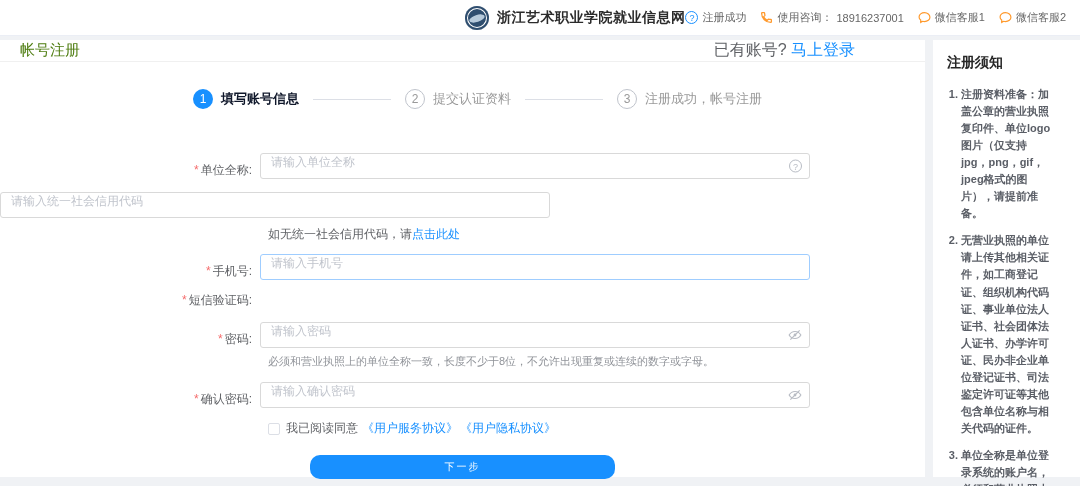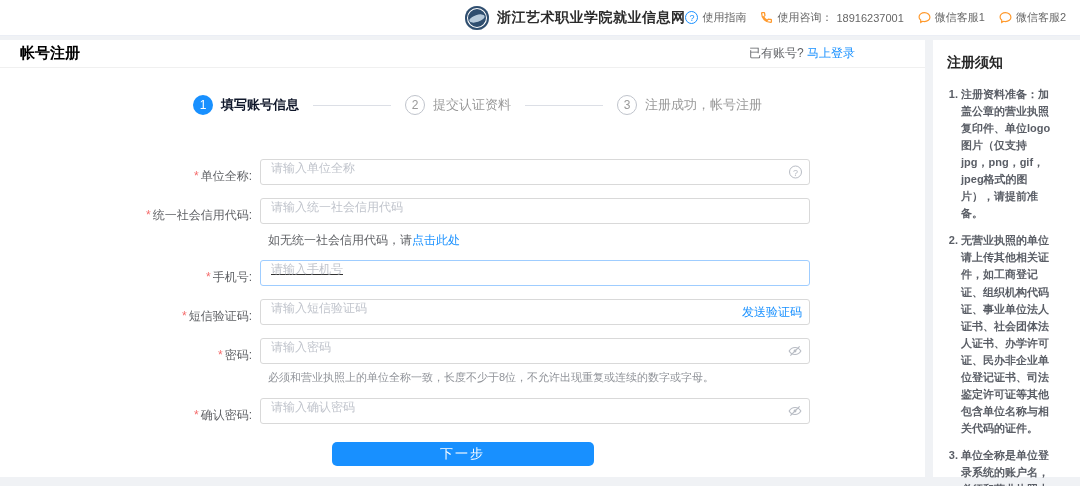--- a/index.html
+++ b/index.html
@@ -19,22 +19,22 @@
   .h-item { display:flex; align-items:center; gap:4px; text-decoration:none; color:#666; cursor:pointer; }
   .q-badge { width:13px; height:13px; border-radius:50%; border:1px solid #1890ff; color:#1890ff;
     font-size:9px; line-height:12px; text-align:center; display:inline-block; }
   .icon-svg { display:inline-block; vertical-align:middle; }
 
   
   .page { display:flex; gap:8px; margin-top:4px; height:437px; }
   .main-panel { flex:1 1 auto; background:#fff; display:flex; flex-direction:column; }
   .panel-head { display:flex; align-items:center; justify-content:space-between;
     padding:0 20px; height:28px; border-bottom:1px solid #f0f0f0; }
-  .panel-title { font-size:15px; font-weight:bold; color:#000000; }
-  .head-right { font-size:12px; color:#606266; margin-right:50px; }
+  .panel-title { font-size:15px; font-weight:normal; color:#4d7c0f; }
+  .head-right { font-size:16px; color:#606266; margin-right:50px; }
   .link { color:#1890ff; text-decoration:none; cursor:pointer; }
   .panel-body { padding-top:26px; }
 
   
   .steps { display:flex; align-items:center; justify-content:center; height:22px; margin-left:30px; }
   .step { display:flex; align-items:center; gap:8px; }
   .step-circle { width:20px; height:20px; border-radius:50%; font-size:12px;
     display:flex; align-items:center; justify-content:center; }
   .step.active .step-circle { background:#1890ff; color:#fff; }
   .step.active .step-label { color:#0f172a; font-weight:bold; }
@@ -46,54 +46,54 @@
   .reg-form { margin-top:42px; }
   .form-row { display:flex; align-items:flex-end; margin-bottom:12px; }
   .form-label { width:260px; text-align:right; font-size:12px; color:#606266; padding-right:8px;
     flex:0 0 auto; white-space:nowrap; }
   .req { color:#f56c6c; margin-right:2px; }
   .input-wrap { position:relative; width:550px; }
   .input-wrap input { width:100%; height:26px; border:1px solid #d9d9d9; border-radius:3px;
     padding:0 28px 8px 10px; font-size:12px; color:#333; outline:none; background:#fff;
     font-family:"Liberation Sans","DejaVu Sans",sans-serif; }
   .input-wrap input::placeholder { color:#c0c4cc; }
-  .input-wrap.focused input { border-color:#9fcdff;text-decoration:underline; }
+  .input-wrap.focused input { border-color:#9fcdff; }
   .suffix { position:absolute; right:8px; top:50%; transform:translateY(-50%); cursor:pointer;
     display:flex; align-items:center; }
   .q-gray { width:13px; height:13px; border-radius:50%; border:1px solid #b8bcc4; color:#b8bcc4;
     font-size:9px; line-height:12px; text-align:center; }
   .send-code { font-size:12px; color:#1890ff; white-space:nowrap; }
   .sub-row { margin-left:268px; font-size:12px; color:#606266; margin-top:-4px; margin-bottom:10px; }
   .hint-row { margin-left:268px; font-size:11px; color:#909399; margin-top:-6px; margin-bottom:12px; }
   .agree-row { margin-left:268px; display:flex; align-items:center; gap:6px; font-size:12px;
     color:#606266; margin-top:6px; }
   .checkbox { width:12px; height:12px; border:1px solid #dcdfe6; border-radius:2px; background:#fff;
     cursor:pointer; flex:0 0 auto; }
-  .submit-btn { display:block; margin:18px auto 0; width:262px; height:24px; background:#1890ff;
-    color:#fff; border:none; border-radius:5px; font-size:13px; cursor:pointer; letter-spacing:2px;
+  .submit-btn { display:block; margin:18px auto 0; width:305px; height:24px; background:#1890ff;
+    color:#fff; border:none; border-radius:10px; font-size:10px; cursor:pointer; letter-spacing:2px;
     font-family:"Liberation Sans","DejaVu Sans",sans-serif; }
 
   
   .notice-panel { width:147px; flex:0 0 auto; background:#fff; padding:14px 28px 10px 14px; }
   .notice-title { font-size:14px; font-weight:bold; color:#262626; margin-bottom:14px; }
   .notice-list { list-style:decimal outside; padding-left:14px; }
   .notice-list li { font-size:11px; color:#5a5e66; line-height:1.55; margin-bottom:10px;font-weight:bold; }
 </style>
 </head>
 <body>
 
 <header class="top-header">
   <div class="h-left">
     <span class="logo"></span>
     <span class="site-title">浙江艺术职业学院就业信息网</span>
   </div>
   <div class="h-right">
     <a class="h-item">
       <span class="q-badge">?</span>
-      <span>使用指南</span>
+      <span>注册成功</span>
     </a>
     <span class="h-item">
       <svg class="icon-svg" width="13" height="13" viewBox="0 0 24 24">
           <path d="M6.6 10.8c1.4 2.8 3.8 5.1 6.6 6.6l2.2-2.2c.3-.3.7-.4 1-.2 1.1.4 2.3.6 3.6.6.6 0 1 .4 1 1V20c0 .6-.4 1-1 1C10.6 21 3 13.4 3 4c0-.6.4-1 1-1h3.5c.6 0 1 .4 1 1 0 1.2.2 2.4.6 3.6.1.3 0 .7-.2 1l-2.3 2.2z" fill="none" stroke="#ff9a2e" stroke-width="2.4"></path>
         </svg>
       <span>使用咨询：</span>
       <span>18916237001</span>
     </span>
     <a class="h-item">
       <svg class="icon-svg" width="13" height="13" viewBox="0 0 24 24">
@@ -144,42 +144,37 @@
           <span class="form-label"><span class="req">*</span><span>单位全称:</span></span>
           <span class="input-wrap">
             <input type="text" placeholder="请输入单位全称" style="">
             <span class="suffix">
                 <span class="q-gray">?</span>
               </span>
           </span>
         </div>
 
         <div class="form-row">
-          <span class="form-label"><span class="req">*</span><span>统一社会信用代码:</span></span>
           <span class="input-wrap">
             <input type="text" placeholder="请输入统一社会信用代码" style="">
           </span>
         </div>
         <div class="sub-row">
           <span>如无统一社会信用代码，请</span><a class="link">点击此处</a>
         </div>
 
         <div class="form-row">
           <span class="form-label"><span class="req">*</span><span>手机号:</span></span>
           <span class="input-wrap focused">
             <input type="text" placeholder="请输入手机号" style="">
           </span>
         </div>
 
         <div class="form-row">
           <span class="form-label"><span class="req">*</span><span>短信验证码:</span></span>
-          <span class="input-wrap">
-            <input type="text" placeholder="请输入短信验证码" style="">
-            <span class="suffix send-code">发送验证码</span>
-          </span>
         </div>
 
         <div class="form-row">
           <span class="form-label"><span class="req">*</span><span>密码:</span></span>
           <span class="input-wrap">
             <input type="password" placeholder="请输入密码" style="">
             <span class="suffix">
               <svg width="14" height="14" viewBox="0 0 24 24">
                   <path d="M2 12s3.5-6 10-6 10 6 10 6-3.5 6-10 6S2 12 2 12z" fill="none" stroke="#b8bcc4" stroke-width="2"></path>
                   <circle cx="12" cy="12" r="2.4" fill="#b8bcc4"></circle>
@@ -197,20 +192,26 @@
             <span class="suffix">
               <svg width="14" height="14" viewBox="0 0 24 24">
                   <path d="M2 12s3.5-6 10-6 10 6 10 6-3.5 6-10 6S2 12 2 12z" fill="none" stroke="#b8bcc4" stroke-width="2"></path>
                   <circle cx="12" cy="12" r="2.4" fill="#b8bcc4"></circle>
                   <line x1="4" y1="20" x2="20" y2="4" stroke="#b8bcc4" stroke-width="2"></line>
                 </svg>
             </span>
           </span>
         </div>
 
+        <div class="agree-row">
+          <span class="checkbox"></span>
+          <span>我已阅读同意</span>
+          <a class="link" style="margin-left:-2px;">《用户服务协议》</a>
+          <a class="link" style="margin-left:-4px;">《用户隐私协议》</a>
+        </div>
 
         <button class="submit-btn">下一步</button>
       </form>
     </div>
   </section>
 
   <aside class="notice-panel">
     <h3 class="notice-title">注册须知</h3>
     <ol class="notice-list">
       <li>注册资料准备：加盖公章的营业执照复印件、单位logo图片（仅支持jpg，png，gif，jpeg格式的图片），请提前准备。</li>

